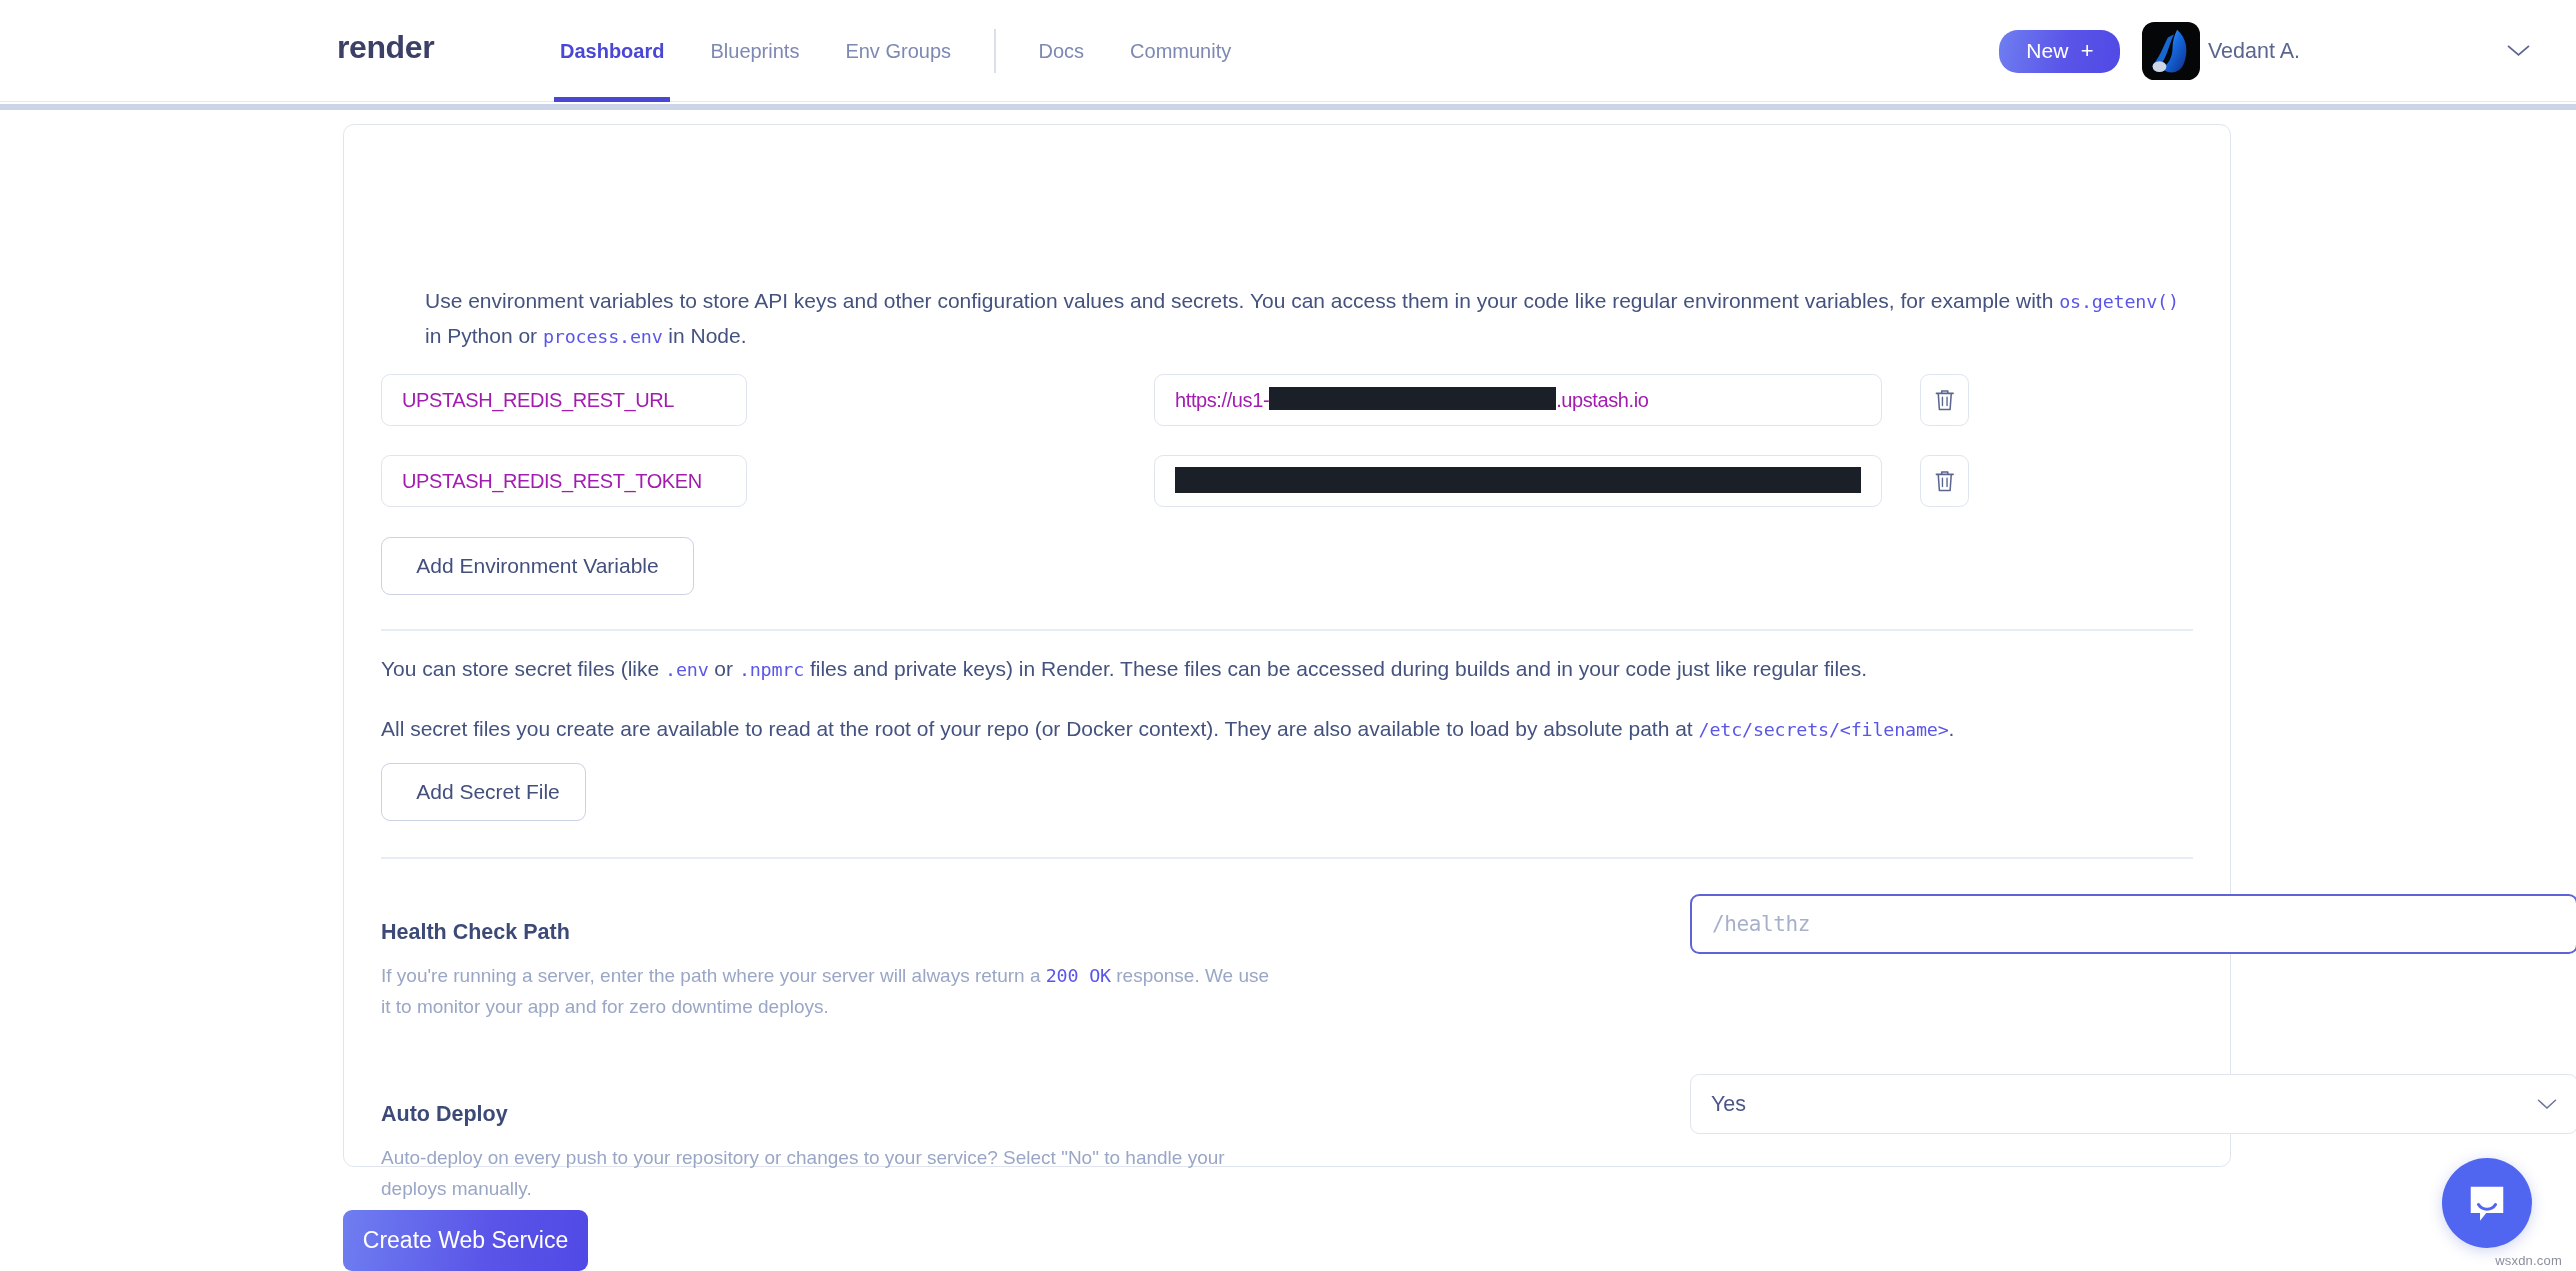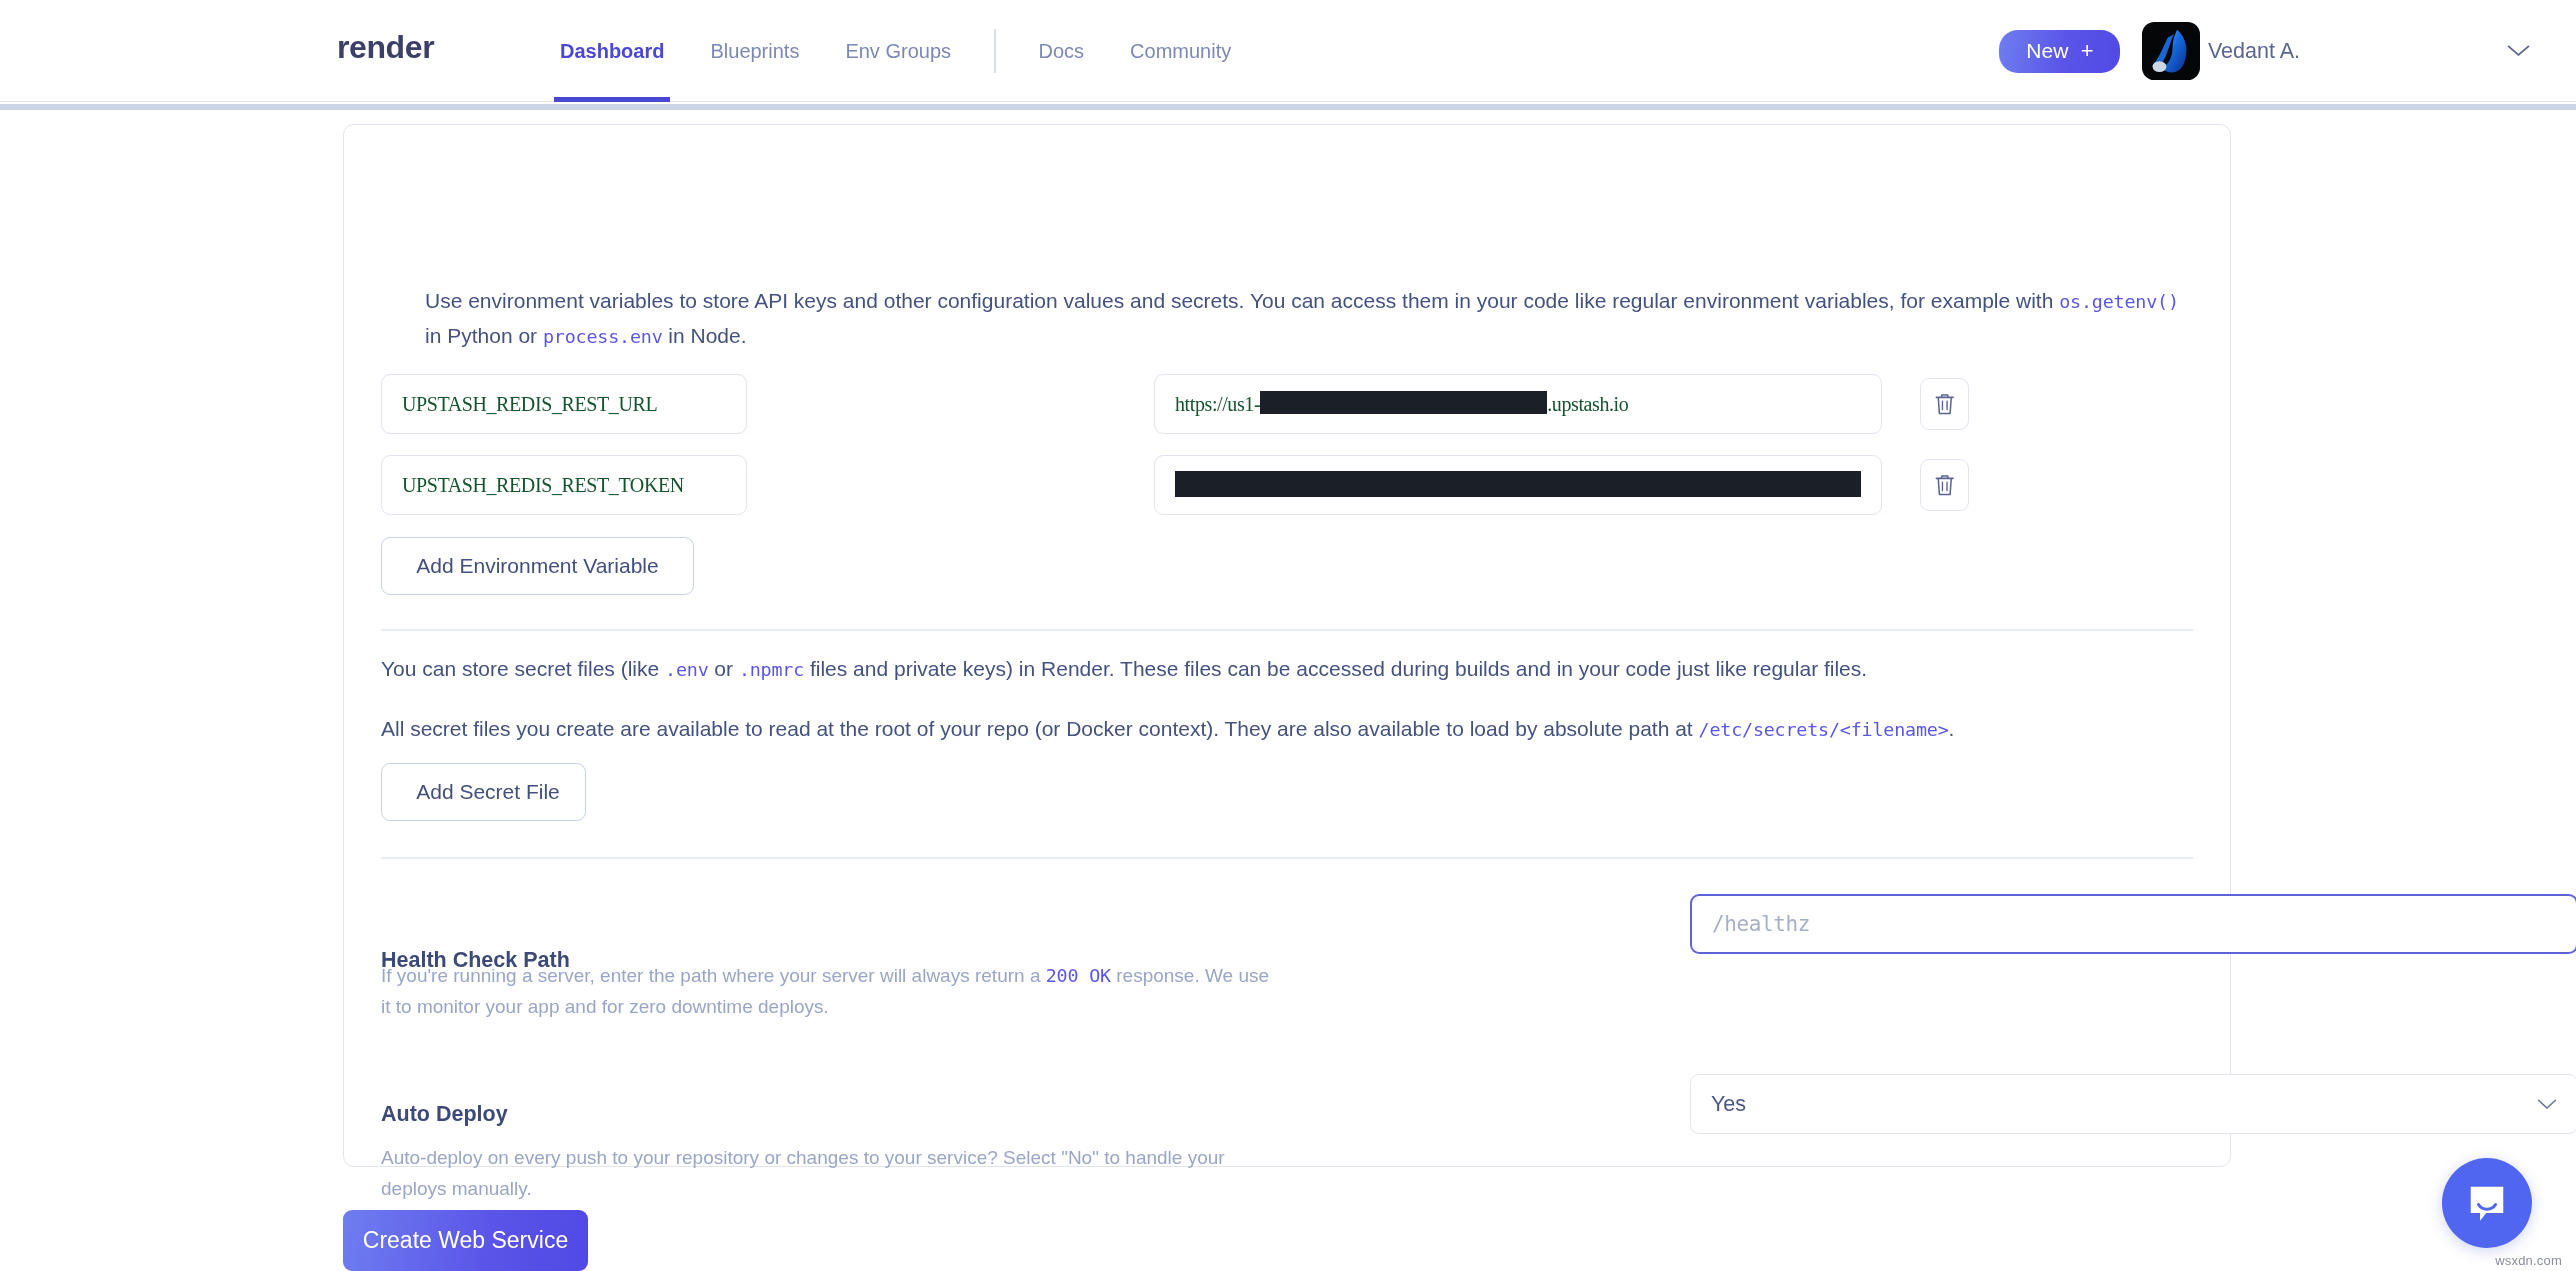--- a/index.html
+++ b/index.html
@@ -187,30 +187,30 @@
   .env-row {
     position: absolute;
     left: 37px;
     display: flex;
     align-items: center;
   }
   .env-row.r1 { top: 249px; }
   .env-row.r2 { top: 330px; }
 
   .inp {
-    height: 60px;
+    height: 52px;
     border: 1.5px solid #dfe4ee;
     border-radius: 9.2px;
     background: #ffffff;
     display: flex;
     align-items: center;
     padding: 0 20px;
-    font-family: Liberation Serif, serif;
+    font-family: Liberation Sans, sans-serif;
     font-size: 20px;
-    color: #14532d;
+    color: #a21caf;
     letter-spacing: -0.4px;
     cursor: text;
     overflow: hidden;
     white-space: nowrap;
   }
   .inp.key { width: 366px; }
   .inp.val { width: 728px; margin-left: 407px; }
 
   .redact {
     display: inline-block;
@@ -281,21 +281,21 @@
     color: #3d4a78;
   }
   .field-help {
     position: absolute;
     left: 37px;
     width: 889px;
     font-size: 19px;
     line-height: 31px;
     color: #9aa6c6;
   }
-  .lbl-health { top: 795px; margin-top: 28px; }
+  .lbl-health { top: 795px; }
   .help-health { top: 835px; }
   .lbl-auto { top: 977px; }
   .help-auto { top: 1017px; }
 
   .ctrl {
     position: absolute;
     left: 1306px;
     width: 888px;
     height: 60px;
     border-radius: 9.2px;

